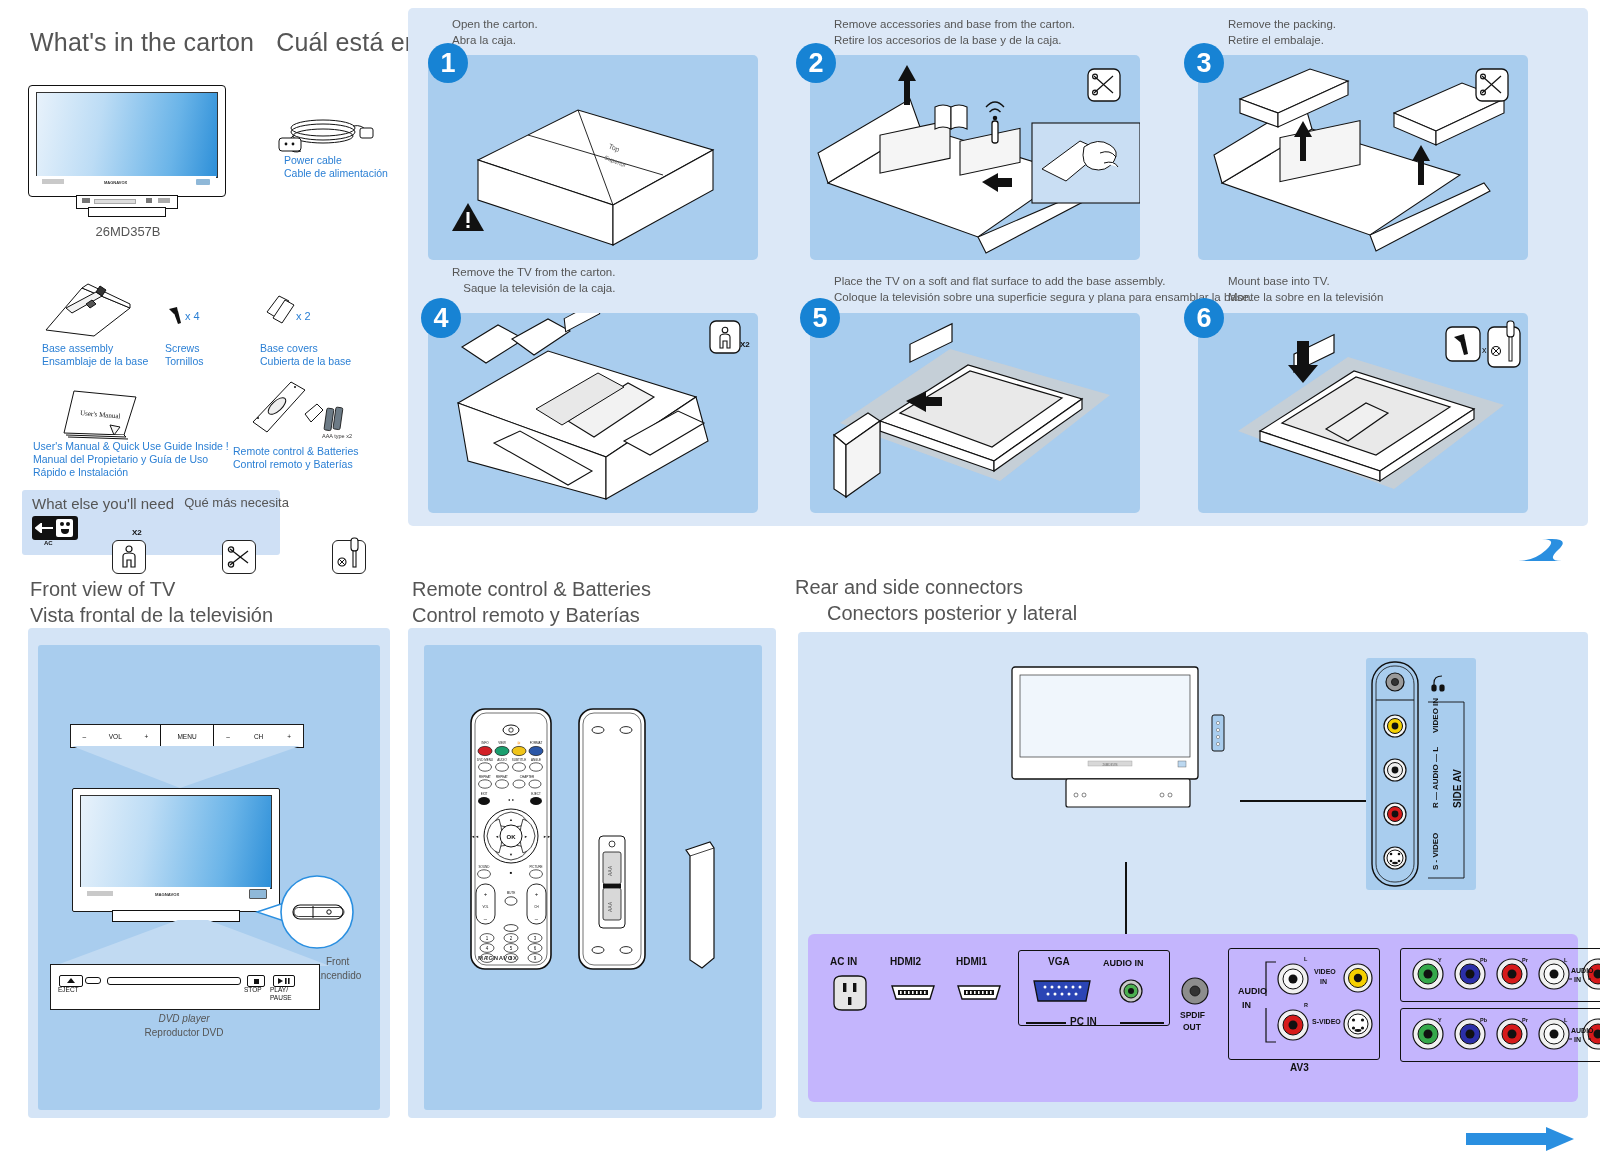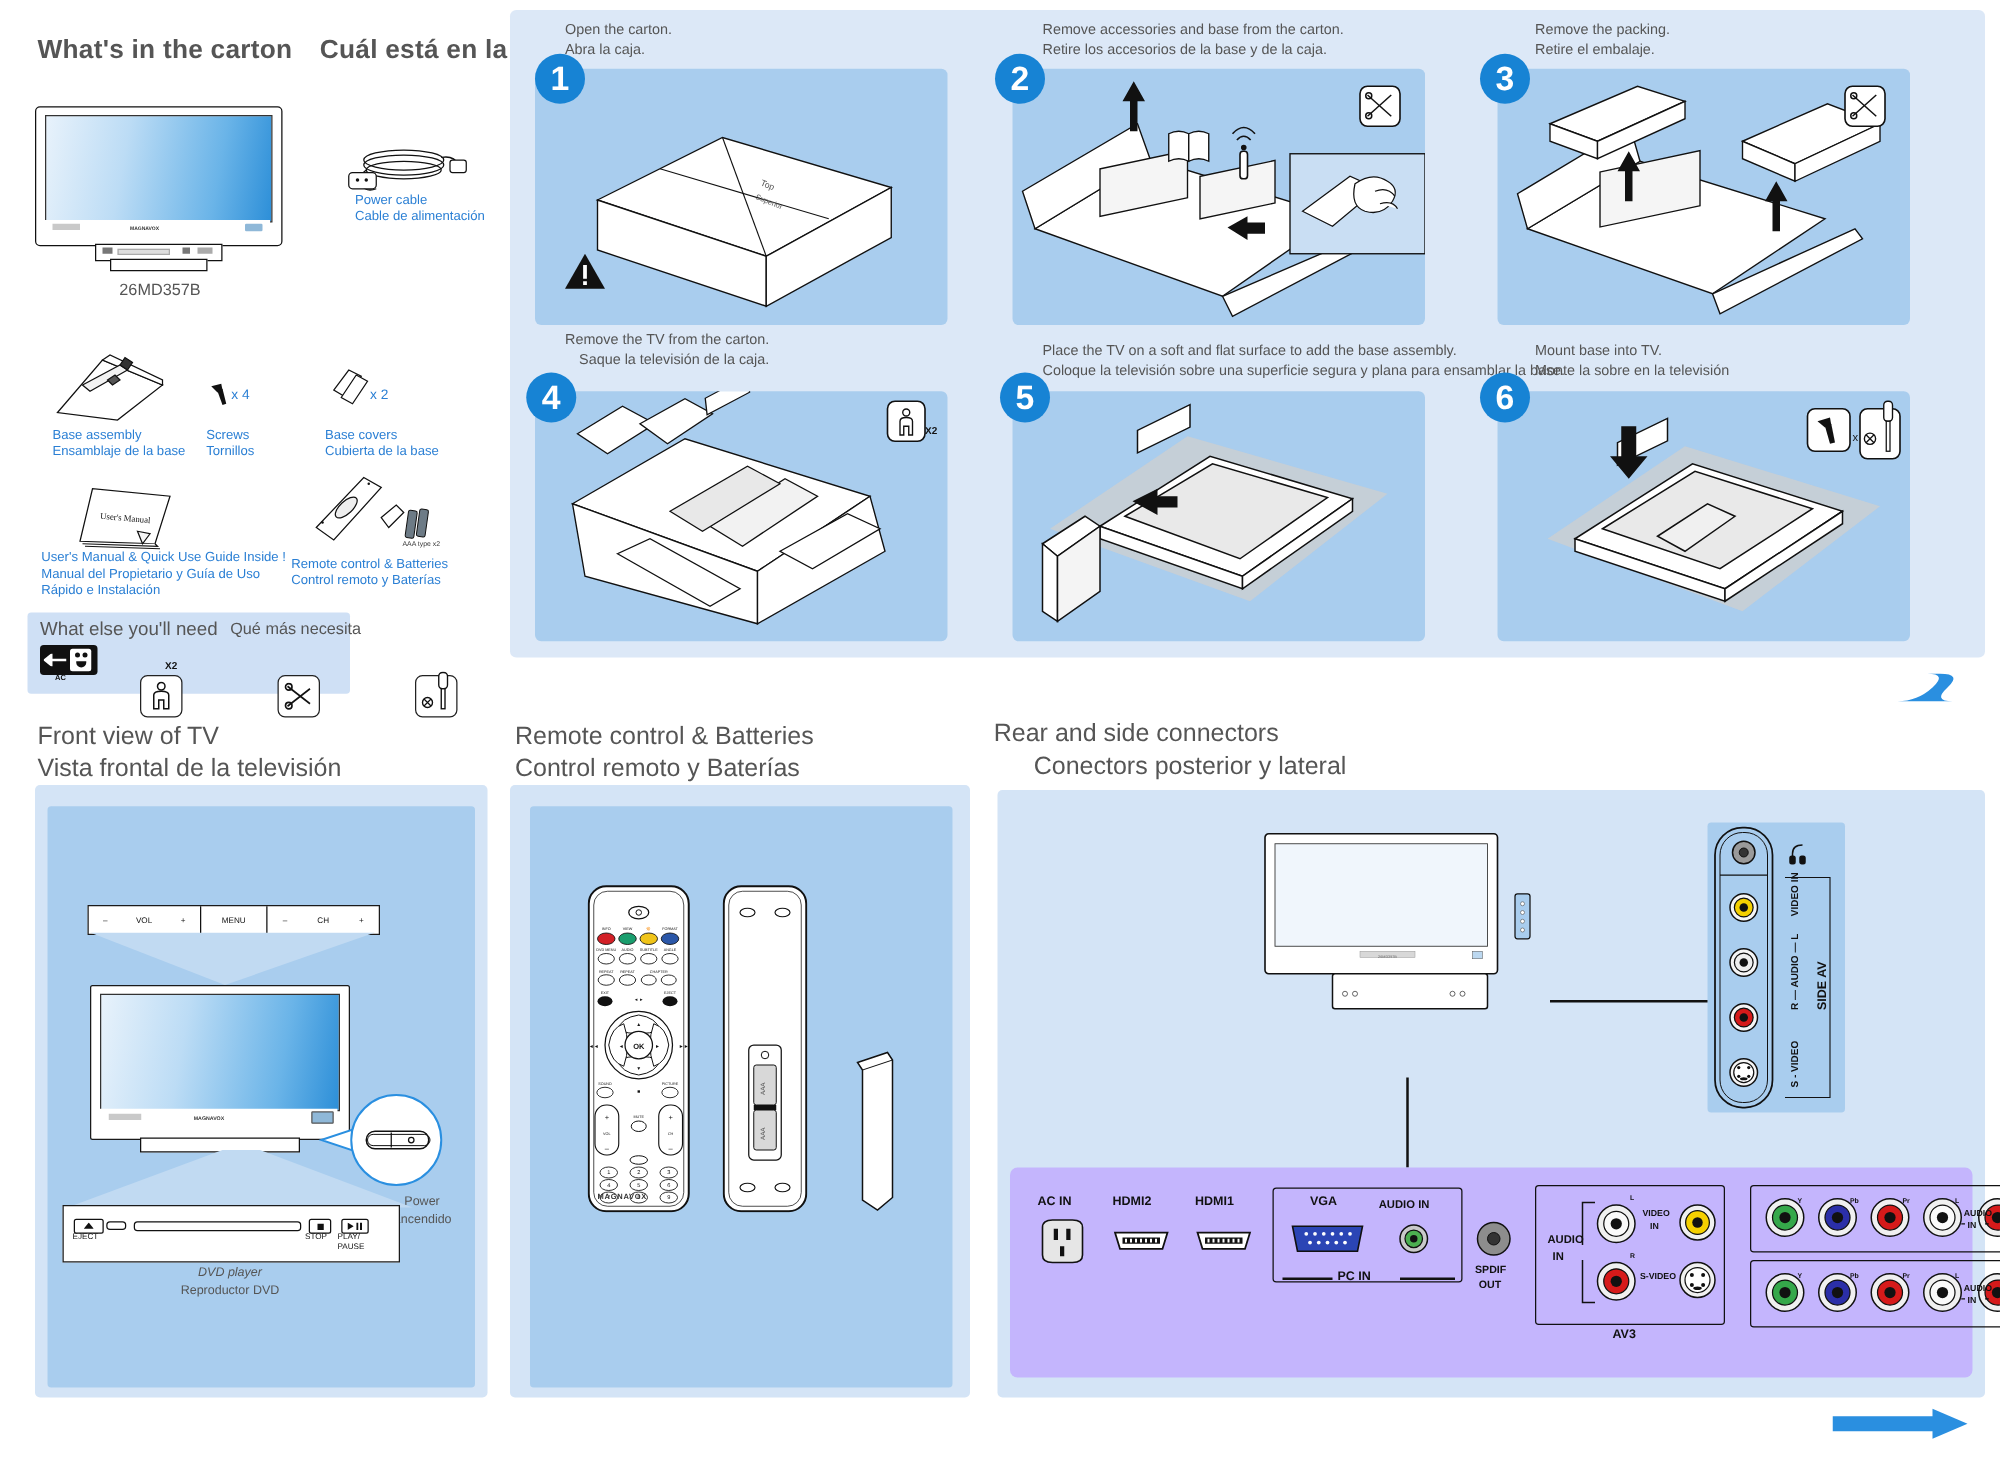--- a/index.html
+++ b/index.html
@@ -7,21 +7,21 @@
   body{
     width:1600px;height:1175px;position:relative;overflow:hidden;
     font-family:"Liberation Sans", sans-serif;color:#4a4a4a;
   }
   .abs{position:absolute;}
   
   :root{}
   .panel-pale{background:#cfe0f5;}
 
   
-  .h-main{font-size:21px;color:#555;font-weight:700;white-space:nowrap;letter-spacing:.2px;}
+  .h-main{font-size:25px;color:#555;font-weight:400;white-space:nowrap;letter-spacing:.2px;}
   .h-sub{font-size:20px;color:#555;font-weight:400;white-space:nowrap;}
   .cap-en,.cap-es{font-size:11.5px;color:#555;white-space:nowrap;}
   .lbl-blue{color:#2a7fd4;font-size:10.5px;line-height:13px;white-space:nowrap;}
   .lbl-gray{color:#555;font-size:11px;line-height:14px;white-space:nowrap;text-align:center;}
 
   
   .step-num{
     width:40px;height:40px;border-radius:50%;background:#1783d4;color:#fff;
     font-size:27px;font-weight:700;display:flex;align-items:center;justify-content:center;
     font-family:"Liberation Sans",sans-serif;z-index:5;
@@ -483,21 +483,21 @@
   <svg width="120" height="90" viewBox="0 0 120 90">
     <path d="M2 40 L38 28 L38 52 Z" fill="#fff" stroke="#2a8fe0" stroke-width="1.5"></path>
     <circle cx="62" cy="40" r="36" fill="#fff" stroke="#2a8fe0" stroke-width="1.6"></circle>
     <rect x="38" y="33" width="50" height="14" rx="7" fill="#fff" stroke="#111" stroke-width="1.2"></rect>
     <rect x="41" y="35.5" width="50" height="9" rx="4.5" fill="none" stroke="#111" stroke-width=".8" transform="translate(-2,0)"></rect>
     <path d="M58 34 L58 46" stroke="#111" stroke-width="1"></path>
     <circle cx="74" cy="40" r="2.2" fill="none" stroke="#111" stroke-width="1"></circle>
   </svg>
 </div>
 <div class="abs" style="left:314px;top:955px;text-align:center;">
-  <div class="lbl-gray" style="font-size:10px;">Power</div>
+  <div class="lbl-gray" style="font-size:10px;">Front</div>
   <div class="lbl-gray" style="font-size:10px;">Encendido</div>
 </div>
 
 <div class="abs" style="left:48px;top:920px;">
   <svg width="290" height="48" viewBox="0 0 290 48">
     <path d="M130 0 L6 46 L282 46 L160 0 Z" fill="#c1daf2"></path>
   </svg>
 </div>
 
 <div class="abs white-card" style="left:50px;top:964px;width:268px;height:44px;">

